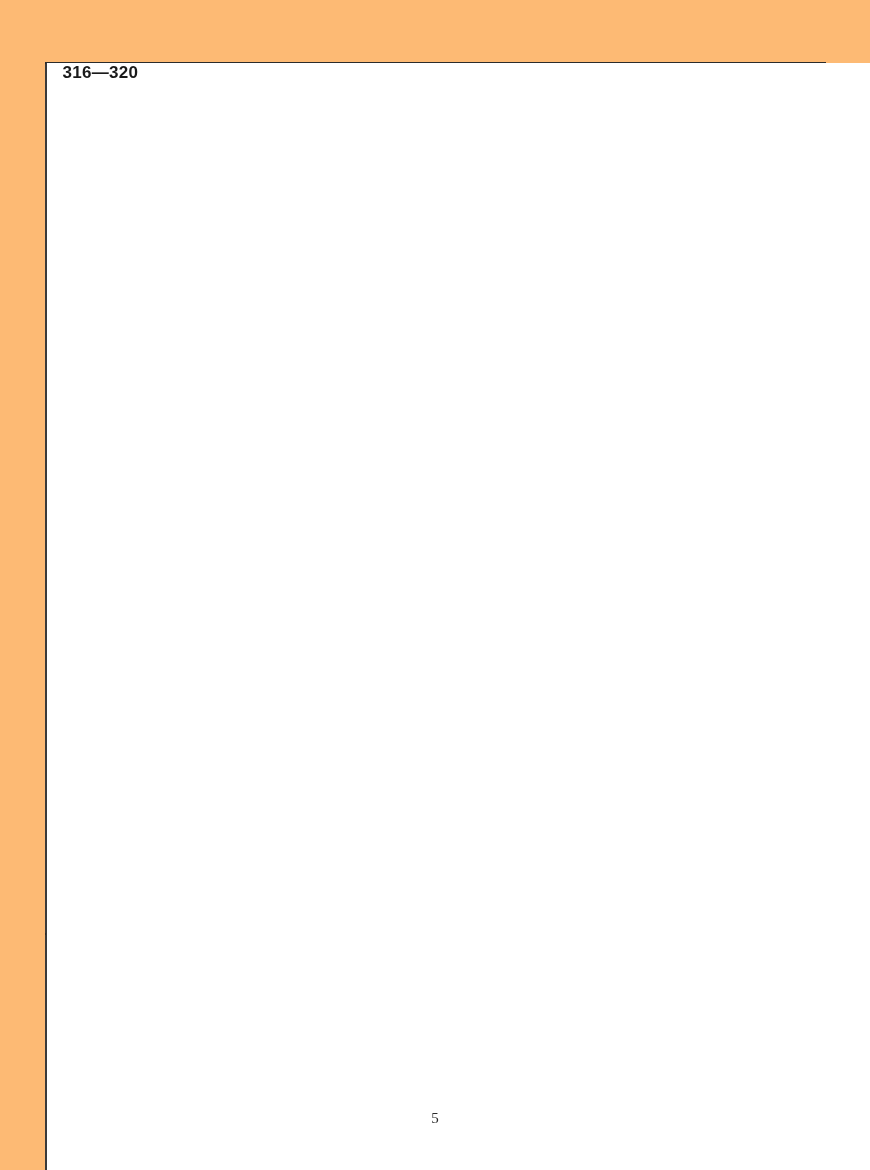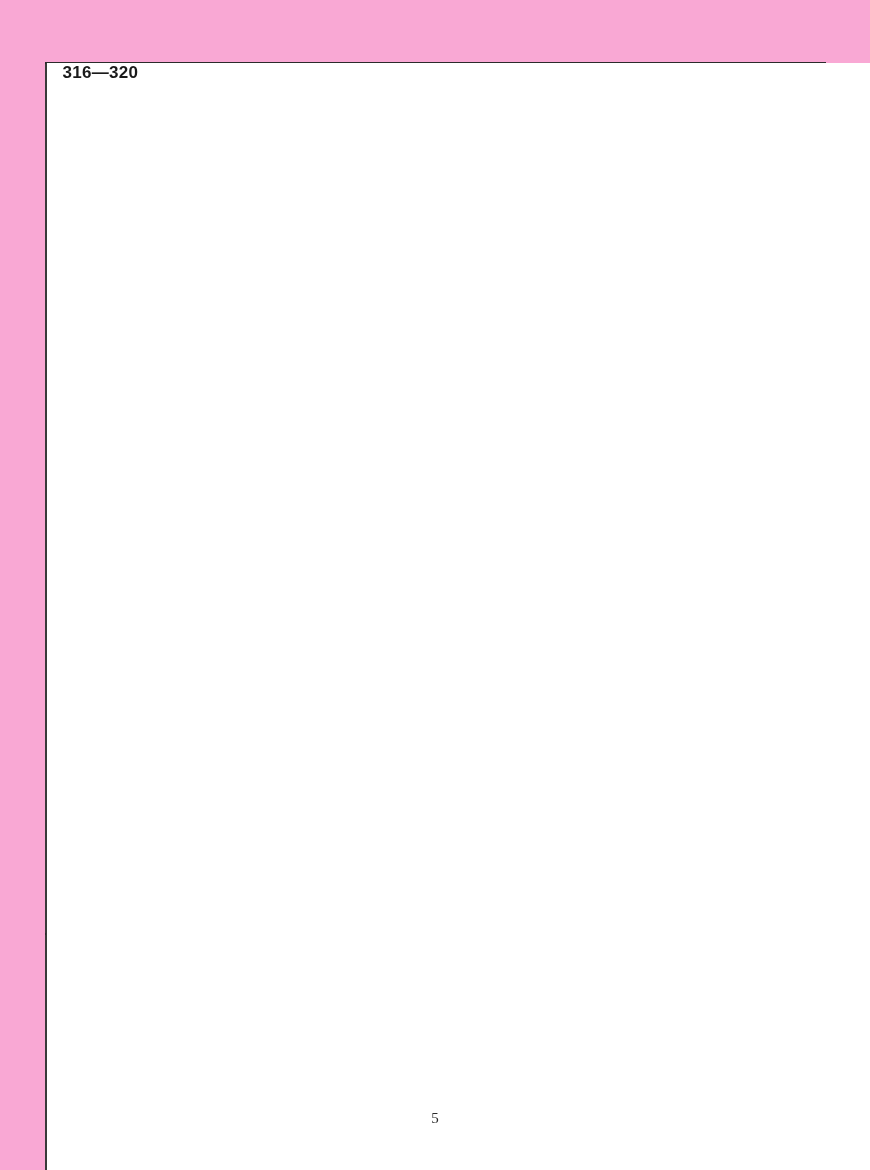--- a/index.html
+++ b/index.html
@@ -16,21 +16,21 @@
     position: relative;
     overflow: hidden;
   }
 
   .page {
     position: absolute;
     left: 0;
     top: 0;
     width: 870px;
     height: 1170px;
-    background: #f9a8d4;
+    background: #fdba74;
   }
 
   .toc-table {
     position: absolute;
     left: 45px;
     top: 62px;
     width: 780px;
     border-collapse: collapse;
     table-layout: fixed;
   }

